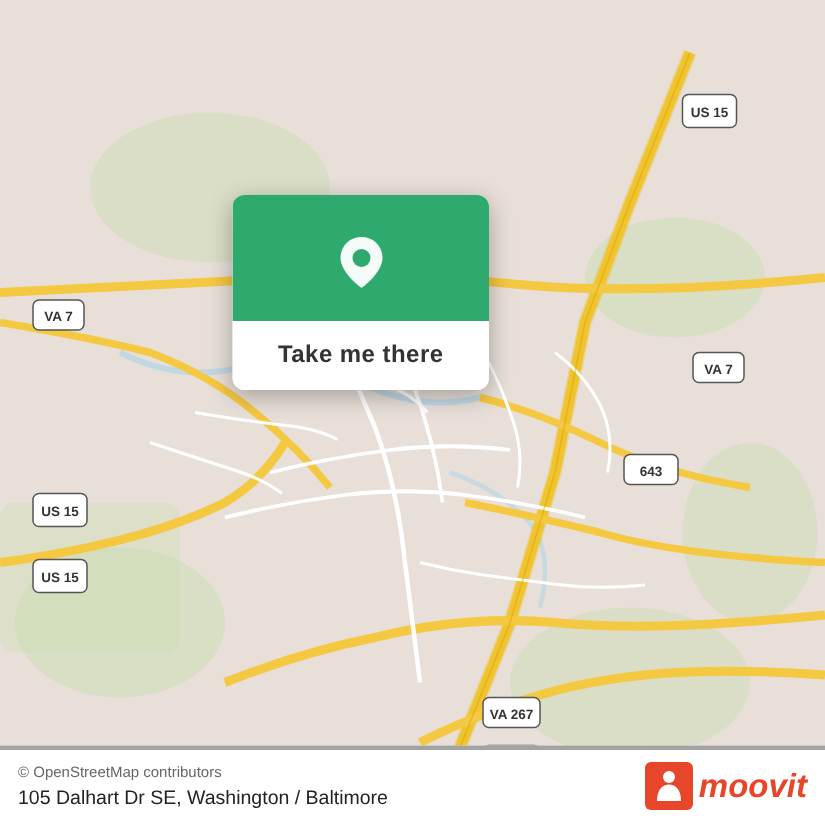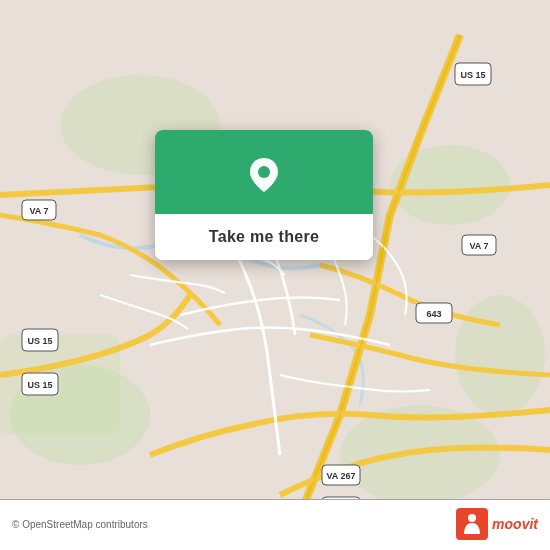--- a/index.html
+++ b/index.html
@@ -34,21 +34,21 @@
       top: 0; left: 0;
       width: 100%;
       height: 100%;
     }
 
     
     #popup-card {
       position: absolute;
       top: 130px;
       left: 155px;
-      width: 218px;
+      width: 171px;
       background: white;
       border-radius: 8px;
       box-shadow: 0 4px 16px rgba(0,0,0,0.3);
       display: flex;
       flex-direction: column;
       align-items: center;
       overflow: hidden;
       z-index: 10;
     }
 
@@ -96,21 +96,21 @@
     #bottom-bar {
       position: absolute;
       bottom: 0;
       left: 0;
       width: 100%;
       background: white;
       padding: 8px 12px 10px 12px;
       display: flex;
       justify-content: space-between;
       align-items: center;
-      border-top: 1px solid #a3a3a3;
+      border-top: 3px solid #a3a3a3;
       z-index: 10;
     }
 
     #bottom-left {
       display: flex;
       flex-direction: column;
       gap: 3px;
     }
 
     #osm-attribution {
@@ -129,21 +129,21 @@
       align-items: center;
       gap: 4px;
     }
 
     #moovit-icon {
       width: 32px;
       height: 32px;
     }
 
     #moovit-label {
-      font-size: 14px;
+      font-size: 22px;
       font-weight: 700;
       color: #e8462a;
       font-style: italic;
     }
   </style>
 </head>
 <body>
 
 <div id="map-container">
 
@@ -225,20 +225,21 @@
         <path d="M22 6 C14 6 8 12 8 20 C8 30 22 40 22 40 C22 40 36 30 36 20 C36 12 30 6 22 6Z" fill="white" opacity="0.95"></path>
         <circle cx="22" cy="20" r="6" fill="#2eaa6e"></circle>
       </svg>
     </div>
     <button id="take-me-there-btn">Take me there</button>
   </div>
 
   <div id="bottom-bar">
     <div id="bottom-left">
       <span id="osm-attribution">© OpenStreetMap contributors</span>
+      <span id="address-text">105 Dalhart Dr SE, Washington / Baltimore</span>
     </div>
     <div id="moovit-logo">
 
       <svg id="moovit-icon" viewBox="0 0 32 32" xmlns="http://www.w3.org/2000/svg">
         <rect width="32" height="32" rx="4" fill="#e8462a"></rect>
         <circle cx="16" cy="10" r="4" fill="white"></circle>
         <path d="M8 26 C8 18 12 15 16 15 C20 15 24 18 24 26" fill="white"></path>
       </svg>
       <span id="moovit-label">moovit</span>
     </div>

